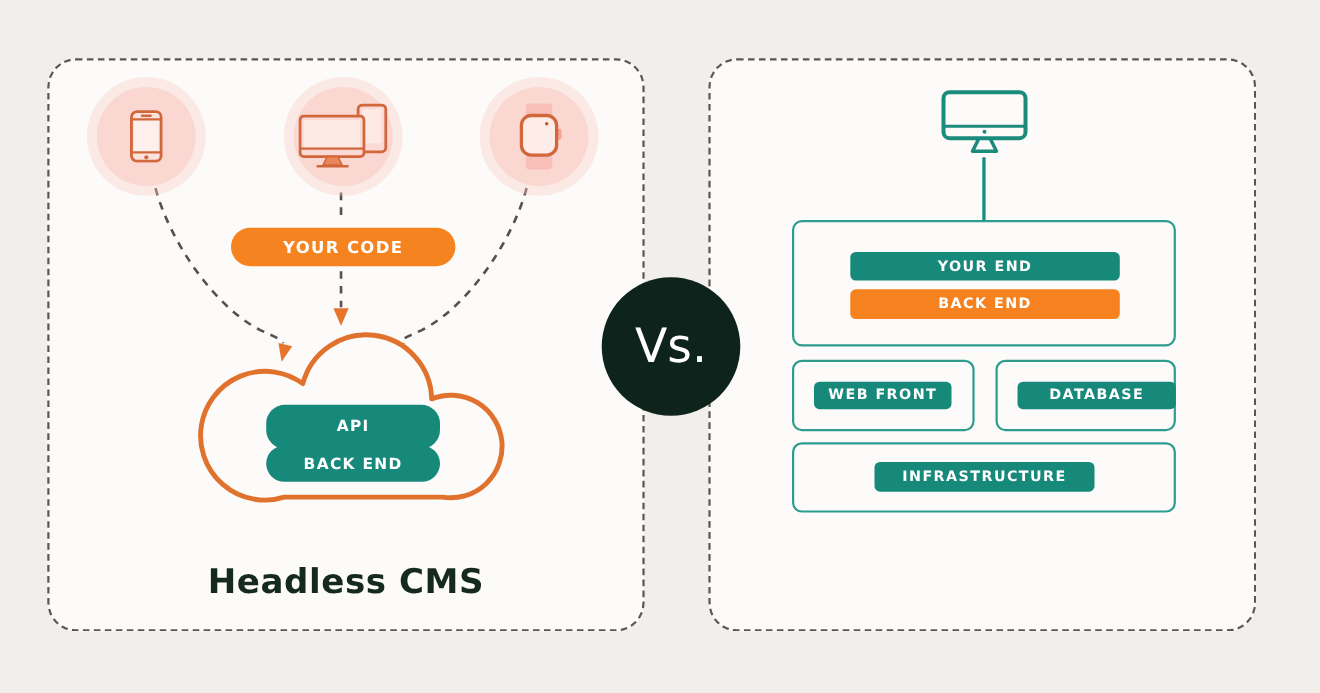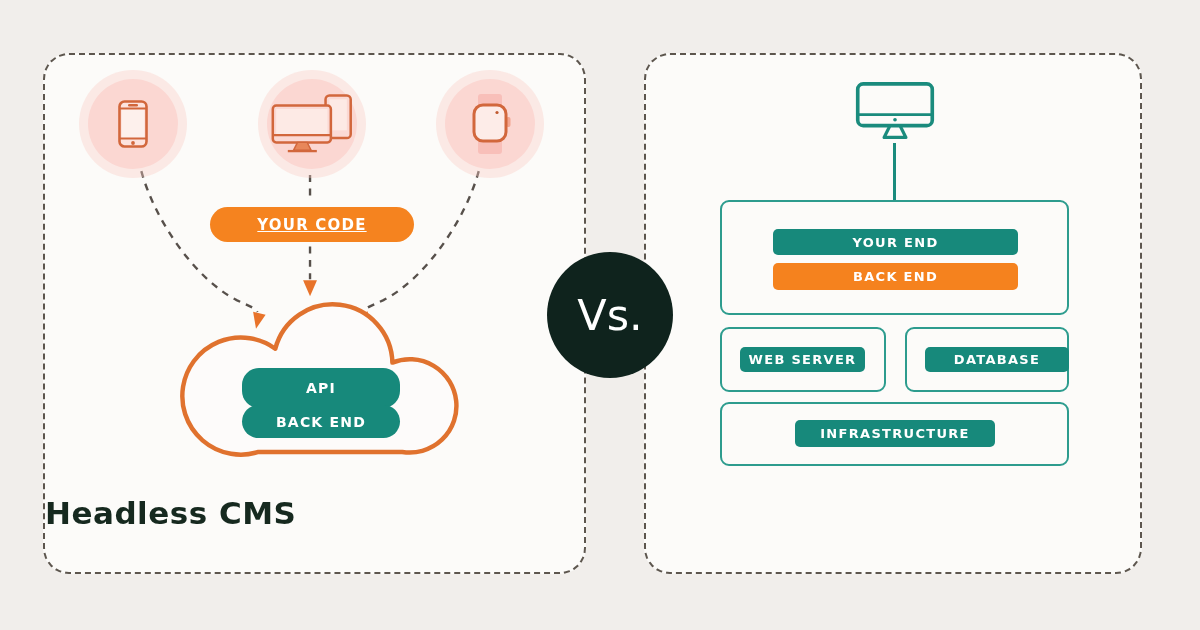--- a/index.html
+++ b/index.html
@@ -9,25 +9,25 @@
   .panel.left{left:43px;width:543px;}
   .panel.right{left:644px;width:498px;}
   .overlay{position:absolute;left:0;top:0;width:100%;height:100%;pointer-events:none;}
 
   
   .device-circle{position:absolute;width:90px;height:90px;border-radius:50%;background:#fbd7d2;
     box-shadow:0 0 0 9px rgba(250,205,198,.38);display:flex;align-items:center;justify-content:center;}
   .dc1{left:43px;top:24px;} .dc2{left:222px;top:24px;} .dc3{left:400px;top:24px;}
   .your-code-pill{position:absolute;left:165px;top:152px;width:204px;height:35px;border-radius:18px;
     background:#f5831f;color:#fff;font-weight:bold;font-size:15px;letter-spacing:1.2px;
-    display:flex;align-items:center;justify-content:center;text-decoration:underline;}
+    display:flex;align-items:center;justify-content:center;}
   .cloud-pill{position:absolute;left:197px;width:158px;border-radius:17px;background:#17897b;color:#fff;
     font-weight:bold;font-size:14px;letter-spacing:1.2px;display:flex;align-items:center;justify-content:center;}
   .cp-api{top:313px;height:40px;} .cp-be{top:350px;height:33px;}
-  .panel-title{position:absolute;left:0;right:0;top:440px;margin:0;text-align:left;
+  .panel-title{position:absolute;left:0;right:0;top:440px;margin:16px;text-align:center;
     font-size:31px;font-weight:bold;color:#16291f;letter-spacing:.5px;}
 
   
   .vs-circle{position:absolute;left:547px;top:252px;width:126px;height:126px;border-radius:50%;
     background:#0f231d;color:#fff;display:flex;align-items:center;justify-content:center;
     font-size:43px;font-weight:normal;z-index:5;}
 
   
   .monitor-wrap{position:absolute;left:209px;top:24px;width:80px;height:66px;}
   .connector{position:absolute;left:247px;top:88px;width:3px;height:58px;background:#1a8b7d;}
@@ -123,21 +123,21 @@
         <path d="M 38 50 L 32 62 L 56 62 L 50 50" fill="none" stroke="#1a8b7d" stroke-width="3.5" stroke-linejoin="round"></path>
       </svg>
     </div>
     <div class="connector"></div>
 
     <div class="t-box box1"></div>
     <div class="bar teal bar-fe">YOUR END</div>
     <div class="bar orange bar-be">BACK END</div>
 
     <div class="t-box box2"></div>
-    <div class="bar teal bar-ws">WEB SERVER</div>
+    <div class="bar teal bar-ws">WEB FRONT</div>
 
     <div class="t-box box3"></div>
     <div class="bar teal bar-db">DATABASE</div>
 
     <div class="t-box box4"></div>
     <div class="bar teal bar-infra">INFRASTRUCTURE</div>
 
   </section>
 </div>
 

